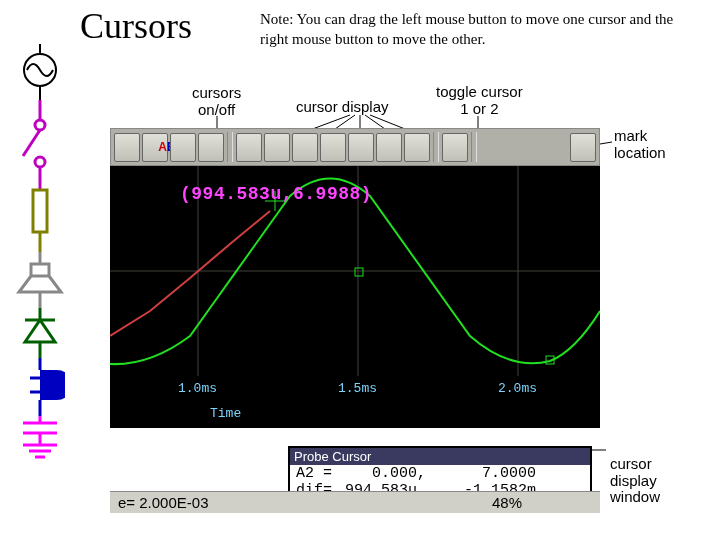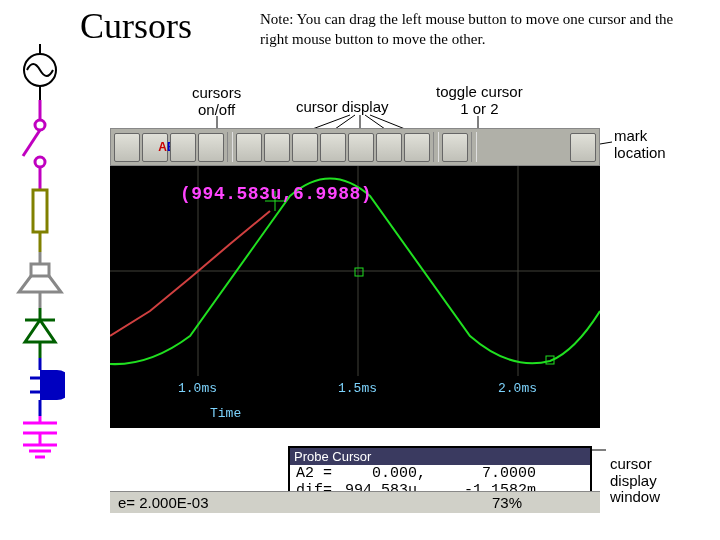--- a/index.html
+++ b/index.html
@@ -216,16 +216,16 @@
 
   <div class="probe-cursor">
     <div class="probe-title">Probe Cursor</div>
     <div class="probe-row"><span>A2 =</span><span style="width:94px;text-align:right">0.000,</span><span style="width:110px;text-align:right">7.0000</span></div>
     <div class="probe-row"><span>dif=</span><span style="width:94px;text-align:right">994.583u,</span><span style="width:110px;text-align:right">-1.1582m</span></div>
   </div>
 
   <div class="status">
     <span>e= 2.000E-03</span>
     <span style="flex:1"></span>
-    <span>73%</span>
+    <span>48%</span>
     <span style="width:70px"></span>
   </div>
 </div>
 
 </body></html>

